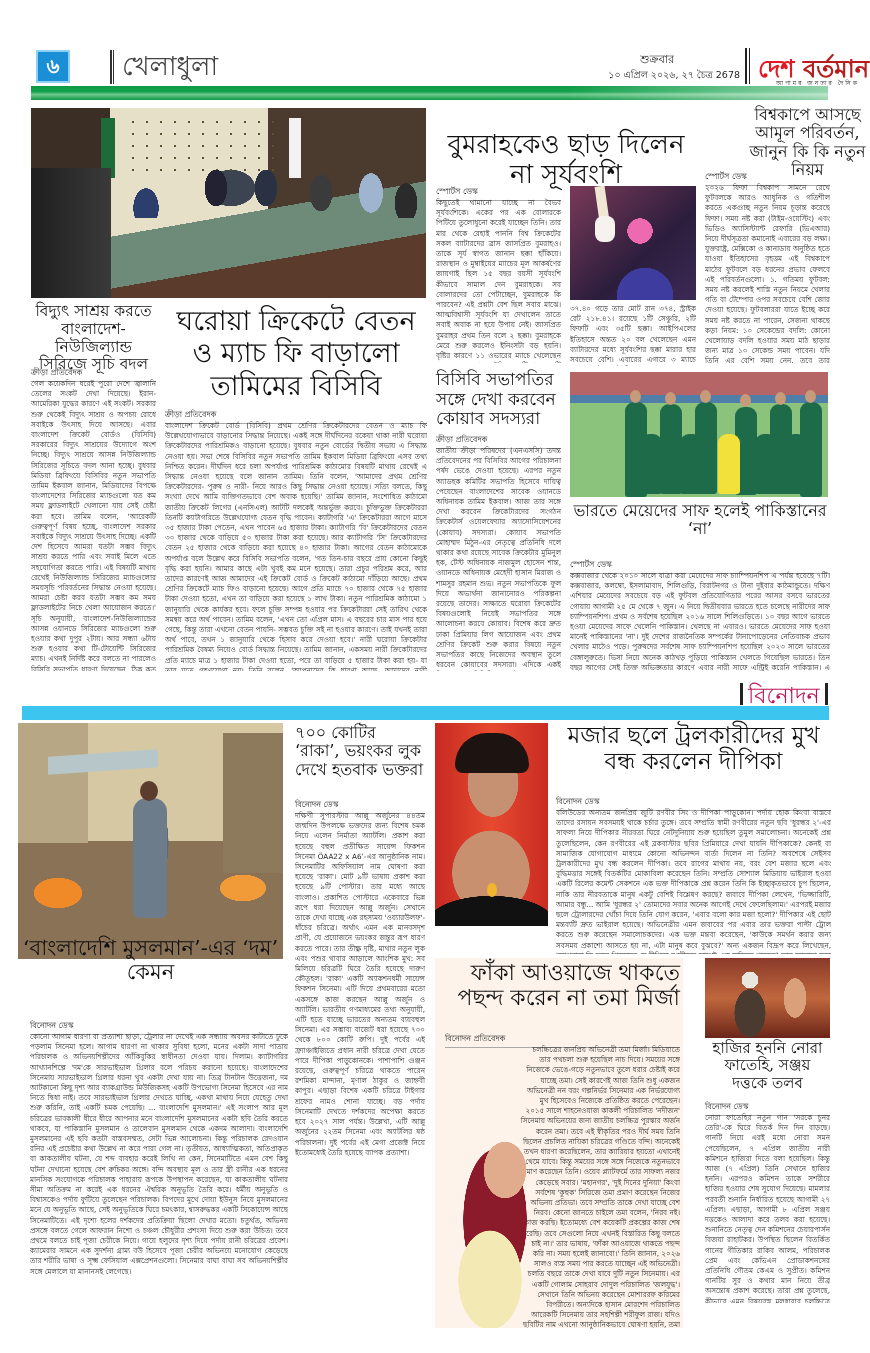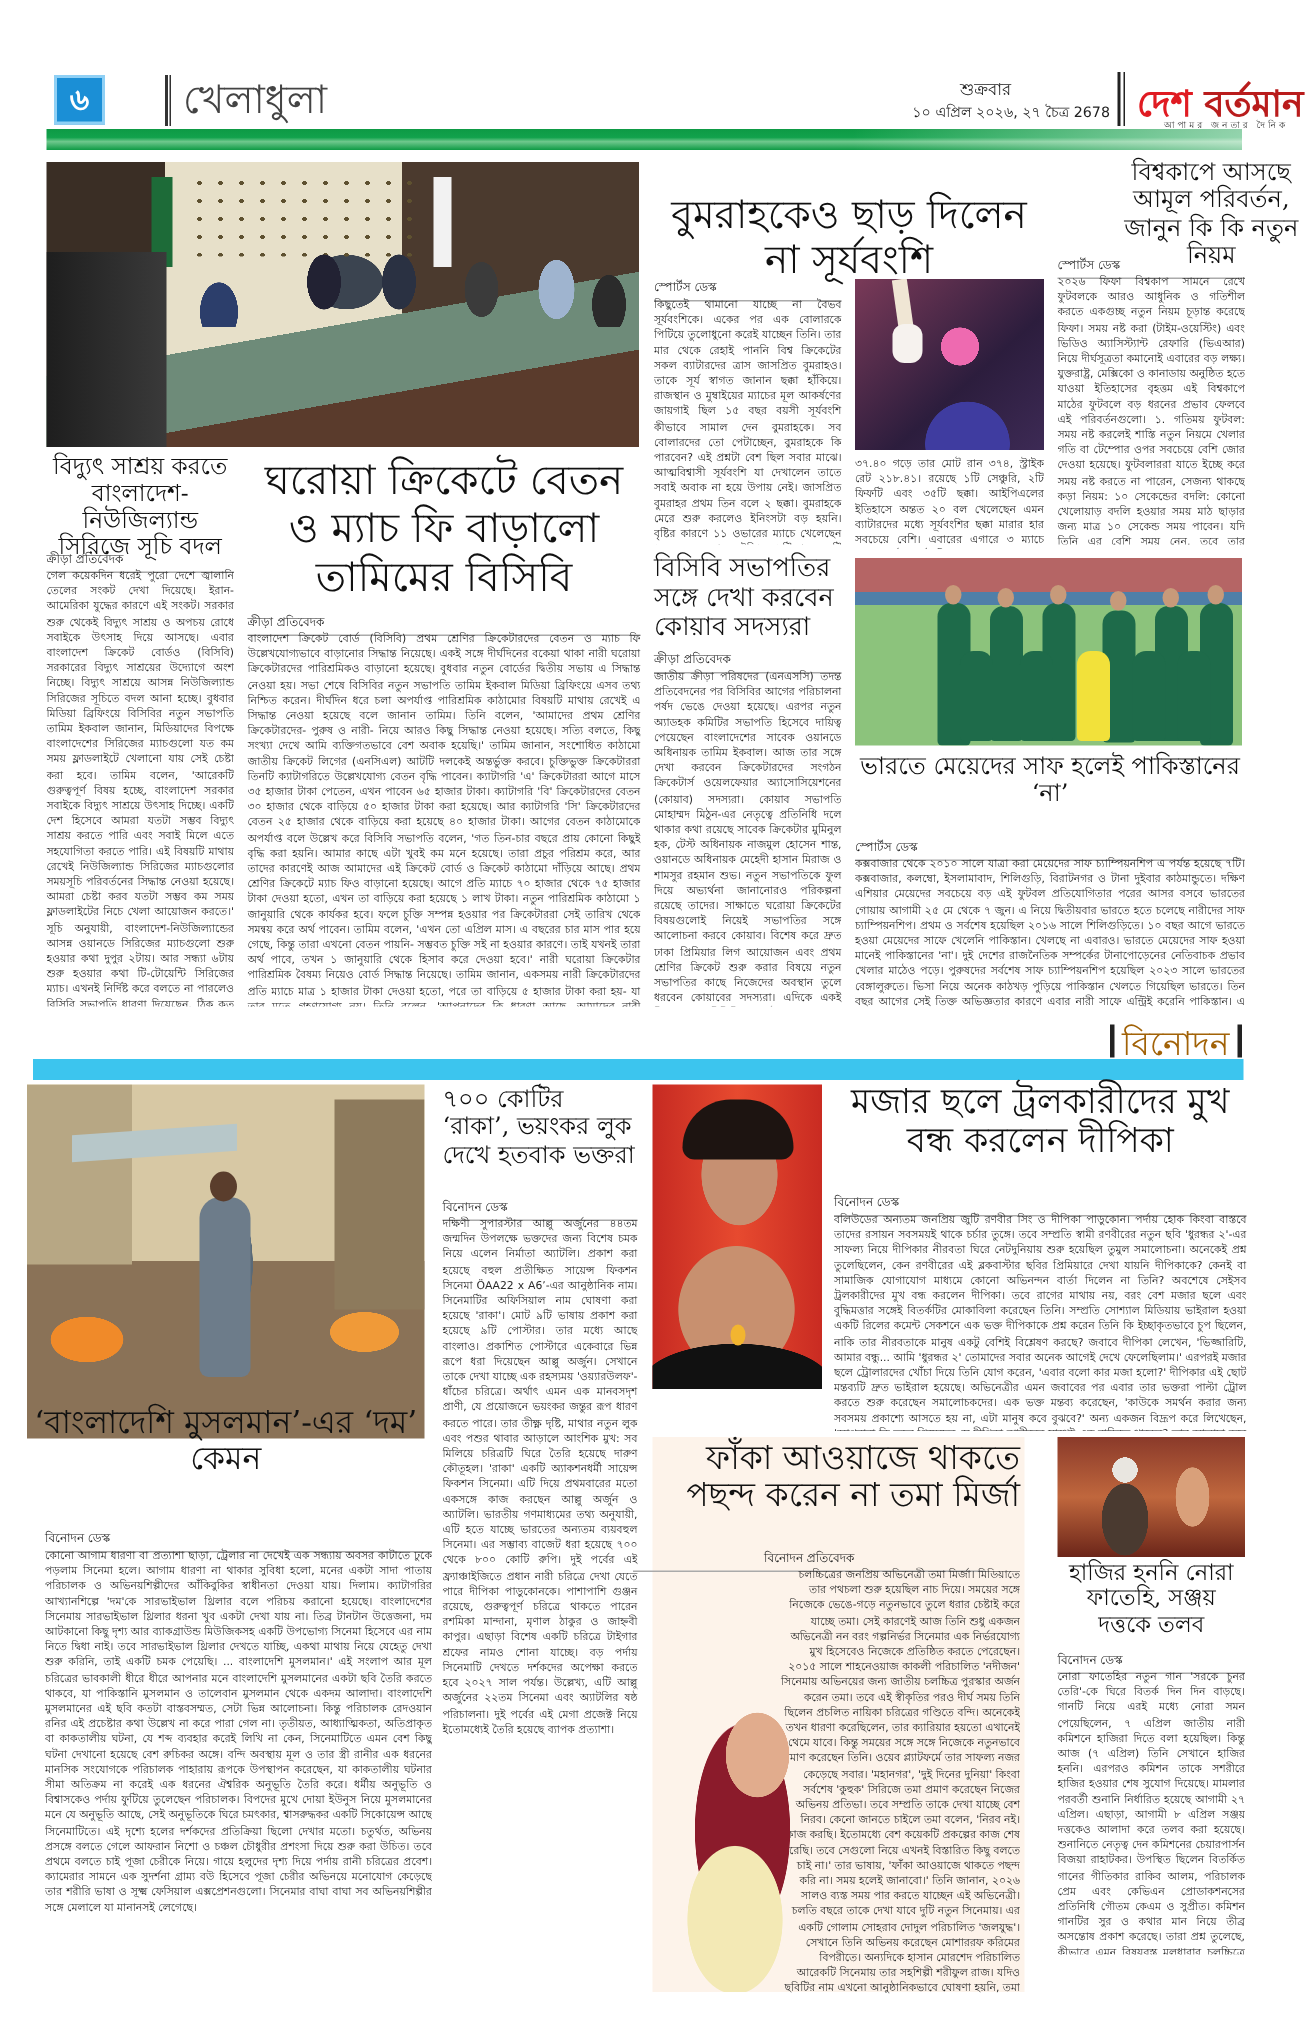--- a/index.html
+++ b/index.html
@@ -56,21 +56,21 @@
 
   
   .ph-team { left: 570px; top: 372px; width: 258px; height: 125px;
     background: linear-gradient(to bottom, #b56565 0 18%, #4f7fa8 18% 25%, #8cc37c 25% 100%); }
   .ph-team .player { position: absolute; width: 22px; border-radius: 9px 9px 3px 3px; background: #1e6b4a; }
   .ph-team .head { position: absolute; width: 11px; height: 13px; border-radius: 50%; background: #c79a7a; }
   .ph-team .keeper { background: #f2e13a; }
 
   
   .ent-sep1 { left: 740px; top: 683px; width: 3px; height: 22px; background: #222; }
-  .ent-title { left: 748px; top: 678px; font-size: 22px; color: #a16207; font-family: "DejaVu Serif", serif; }
+  .ent-title { left: 748px; top: 678px; font-size: 22px; color: #be185d; font-family: "DejaVu Serif", serif; }
   .ent-sep2 { left: 825px; top: 683px; width: 3px; height: 22px; background: #222; }
   .cyan-bar { left: 22px; top: 706px; width: 807px; height: 14px; background: #3cc5ee; }
 
   
   .ph-action { left: 18px; top: 723px; width: 265px; height: 236px;
     background:
       radial-gradient(ellipse 40px 25px at 40px 170px, #f08a29 0 60%, transparent 61%),
       radial-gradient(ellipse 38px 22px at 225px 165px, #f09a38 0 60%, transparent 61%),
       radial-gradient(ellipse 22px 60px at 135px 120px, #5a6a78 0 70%, transparent 71%),
       linear-gradient(to bottom, #d7c8a4 0 50%, #8a7257 50% 100%); }
@@ -202,20 +202,20 @@
 <div class="abs photo ph-deepika">
   <div class="hair"></div>
   <div class="pendant"></div>
 </div>
 <div class="abs headline" style="left:556px; top:722px; width:275px; font-size:23px;">মজার ছলে ট্রলকারীদের মুখ বন্ধ করলেন দীপিকা</div>
 <div class="abs byline" style="left:556px; top:795px; width:275px;">বিনোদন ডেস্ক</div>
 <div class="abs body-text" style="left:556px; top:808px; width:275px; height:146px;">বলিউডের অন্যতম জনপ্রিয় জুটি রণবীর সিং ও দীপিকা পাড়ুকোন। পর্দায় হোক কিংবা বাস্তবে তাদের রসায়ন সবসময়ই থাকে চর্চার তুঙ্গে। তবে সম্প্রতি স্বামী রণবীরের নতুন ছবি 'ধুরন্ধর ২'-এর সাফল্য নিয়ে দীপিকার নীরবতা ঘিরে নেটদুনিয়ায় শুরু হয়েছিল তুমুল সমালোচনা। অনেকেই প্রশ্ন তুলেছিলেন, কেন রণবীরের এই ব্লকবাস্টার ছবির প্রিমিয়ারে দেখা যায়নি দীপিকাকে? কেনই বা সামাজিক যোগাযোগ মাধ্যমে কোনো অভিনন্দন বার্তা দিলেন না তিনি? অবশেষে সেইসব ট্রলকারীদের মুখ বন্ধ করলেন দীপিকা। তবে রাগের মাথায় নয়, বরং বেশ মজার ছলে এবং বুদ্ধিমত্তার সঙ্গেই বিতর্কটির মোকাবিলা করেছেন তিনি। সম্প্রতি সোশ্যাল মিডিয়ায় ভাইরাল হওয়া একটি রিলের কমেন্ট সেকশনে এক ভক্ত দীপিকাকে প্রশ্ন করেন তিনি কি ইচ্ছাকৃতভাবে চুপ ছিলেন, নাকি তার নীরবতাকে মানুষ একটু বেশিই বিশ্লেষণ করছে? জবাবে দীপিকা লেখেন, 'ভিজ্জারিটি, আমার বন্ধু... আমি 'ধুরন্ধর ২' তোমাদের সবার অনেক আগেই দেখে ফেলেছিলাম।' এরপরই মজার ছলে ট্রোলারদের খোঁচা দিয়ে তিনি যোগ করেন, 'এবার বলো কার মজা হলো?' দীপিকার এই ছোট মন্তব্যটি দ্রুত ভাইরাল হয়েছে। অভিনেত্রীর এমন জবাবের পর এবার তার ভক্তরা পাল্টা ট্রোল করতে শুরু করেছেন সমালোচকদের। এক ভক্ত মন্তব্য করেছেন, 'কাউকে সমর্থন করার জন্য সবসময় প্রকাশ্যে আসতে হয় না, এটা মানুষ কবে বুঝবে?' অন্য একজন বিদ্রূপ করে লিখেছেন, 'আপনারা কি ভুলে গিয়েছেন যে দীপিকা রণবীরের সাথেই এক বাড়িতে থাকেন? তার আলাদা করে উইশ করার দরকার নেই।' উল্লেখ্য, 'গোলিও কি রাসলীলা রাম-লীলা' ছবির সেট থেকে শুরু হওয়া এই প্রেম ২০১৮ সালে বিয়ের পিঁড়িতে গড়ায়। দীর্ঘ ছয় বছরের দাম্পত্য জীবনের পর ২০২৪ সালে তাদের কোল আলো করে আসে কন্যা সন্তান 'দুয়া'।</div>
 
 <div class="abs toma-box"></div>
 <div class="abs headline" style="left:445px; top:960px; width:235px; font-size:22px; text-align:right;">ফাঁকা আওয়াজে থাকতে পছন্দ করেন না তমা মির্জা</div>
-<div class="abs byline" style="left:422px; top:1032px; width:235px; text-align:center;">বিনোদন প্রতিবেদক</div>
+<div class="abs byline" style="left:445px; top:1032px; width:235px; text-align:left;">বিনোদন প্রতিবেদক</div>
 <div class="abs body-text" style="left:520px; top:1045px; width:160px; height:285px; text-align:right;">চলচ্চিত্রের জনপ্রিয় অভিনেত্রী তমা মির্জা। মিডিয়াতে তার পথচলা শুরু হয়েছিল নাচ দিয়ে। সময়ের সঙ্গে নিজেকে ভেঙে-গড়ে নতুনভাবে তুলে ধরার চেষ্টাই করে যাচ্ছে তমা। সেই কারণেই আজ তিনি শুধু একজন অভিনেত্রী নন বরং গল্পনির্ভর সিনেমার এক নির্ভরযোগ্য মুখ হিসেবেও নিজেকে প্রতিষ্ঠিত করতে পেরেছেন। ২০১৫ সালে শাহনেওয়াজ কাকলী পরিচালিত 'নদীজন' সিনেমায় অভিনয়ের জন্য জাতীয় চলচ্চিত্র পুরস্কার অর্জন করেন তমা। তবে এই স্বীকৃতির পরও দীর্ঘ সময় তিনি ছিলেন প্রচলিত নায়িকা চরিত্রের গণ্ডিতে বন্দি। অনেকেই তখন ধারণা করেছিলেন, তার ক্যারিয়ার হয়তো এখানেই থেমে যাবে। কিন্তু সময়ের সঙ্গে সঙ্গে নিজেকে নতুনভাবে প্রমাণ করেছেন তিনি। ওয়েব প্ল্যাটফর্মে তার সাফল্য নজর কেড়েছে সবার। 'মহানগর', 'দুই দিনের দুনিয়া' কিংবা সর্বশেষ 'কুহুক' সিরিজে তমা প্রমাণ করেছেন নিজের অভিনয় প্রতিভা। তবে সম্প্রতি তাকে দেখা যাচ্ছে বেশ নিরব। কেনো জানতে চাইলে তমা বলেন, 'নিরব নই। কাজ করছি। ইতোমধ্যে বেশ কয়েকটি প্রকল্পের কাজ শেষ করেছি। তবে সেগুলো নিয়ে এখনই বিস্তারিত কিছু বলতে চাই না।' তার ভাষায়, 'ফাঁকা আওয়াজে থাকতে পছন্দ করি না। সময় হলেই জানাবো।' তিনি জানান, ২০২৬ সালও ব্যস্ত সময় পার করতে যাচ্ছেন এই অভিনেত্রী। চলতি বছরে তাকে দেখা যাবে দুটি নতুন সিনেমায়। এর একটি গোলাম সোহরাব দোদুল পরিচালিত 'জলযুদ্ধ'। সেখানে তিনি অভিনয় করেছেন মোশাররফ করিমের বিপরীতে। অন্যদিকে হাসান মোরশেদ পরিচালিত আরেকটি সিনেমায় তার সহশিল্পী শরীফুল রাজ। যদিও ছবিটির নাম এখনো আনুষ্ঠানিকভাবে ঘোষণা হয়নি, তমা জানিয়েছেন দুটি গল্পই তার ভালো লেগেছে এবং একজন অভিনেত্রী হিসেবে এমন কাজের সঙ্গে যুক্ত হতে তিনি সবসময়ই আগ্রহী।</div>
 <div class="abs photo ph-toma"></div>
 
 <div class="abs photo ph-nora"></div>
 <div class="abs headline" style="left:705px; top:1040px; width:125px; font-size:15px;">হাজির হননি নোরা ফাতেহি, সঞ্জয় দত্তকে তলব</div>
 <div class="abs byline" style="left:705px; top:1100px; width:125px;">বিনোদন ডেস্ক</div>
 <div class="abs body-text" style="left:705px; top:1113px; width:125px; height:190px;">নোরা ফাতেহির নতুন গান 'সরকে চুনর তেরি'-কে ঘিরে বিতর্ক দিন দিন বাড়ছে। গানটি নিয়ে এরই মধ্যে নোরা সমন পেয়েছিলেন, ৭ এপ্রিল জাতীয় নারী কমিশনে হাজিরা দিতে বলা হয়েছিল। কিন্তু আজ (৭ এপ্রিল) তিনি সেখানে হাজির হননি। এরপরও কমিশন তাকে সশরীরে হাজির হওয়ার শেষ সুযোগ দিয়েছে। মামলার পরবর্তী শুনানি নির্ধারিত হয়েছে আগামী ২৭ এপ্রিল। এছাড়া, আগামী ৮ এপ্রিল সঞ্জয় দত্তকেও আলাদা করে তলব করা হয়েছে। শুনানিতে নেতৃত্ব দেন কমিশনের চেয়ারপার্সন বিজয়া রাহাটকর। উপস্থিত ছিলেন বিতর্কিত গানের গীতিকার রাকিব আলম, পরিচালক প্রেম এবং কেভিএন প্রোডাকশনসের প্রতিনিধি গৌতম কেএম ও সুপ্রীত। কমিশন গানটির সুর ও কথার মান নিয়ে তীব্র অসন্তোষ প্রকাশ করেছে। তারা প্রশ্ন তুলেছে, কীভাবে এমন বিষয়বস্তু মূলধারার চলচ্চিত্রে জায়গা পায়। বিজয়া স্পষ্টভাবে বলেছেন, 'সৃজনশীলতার নামে নারীর মর্যাদার সঙ্গে ছেলেখেলা করা যায় না।' নির্মাতারা এরই মধ্যে লিখিতভাবে ক্ষমাপ্রার্থী হয়েছেন এবং স্বীকার করেছেন, গানের মাধ্যমে সমাজের উপর নেতিবাচক প্রভাব পড়তে পারে।</div>
 
 </body></html>

